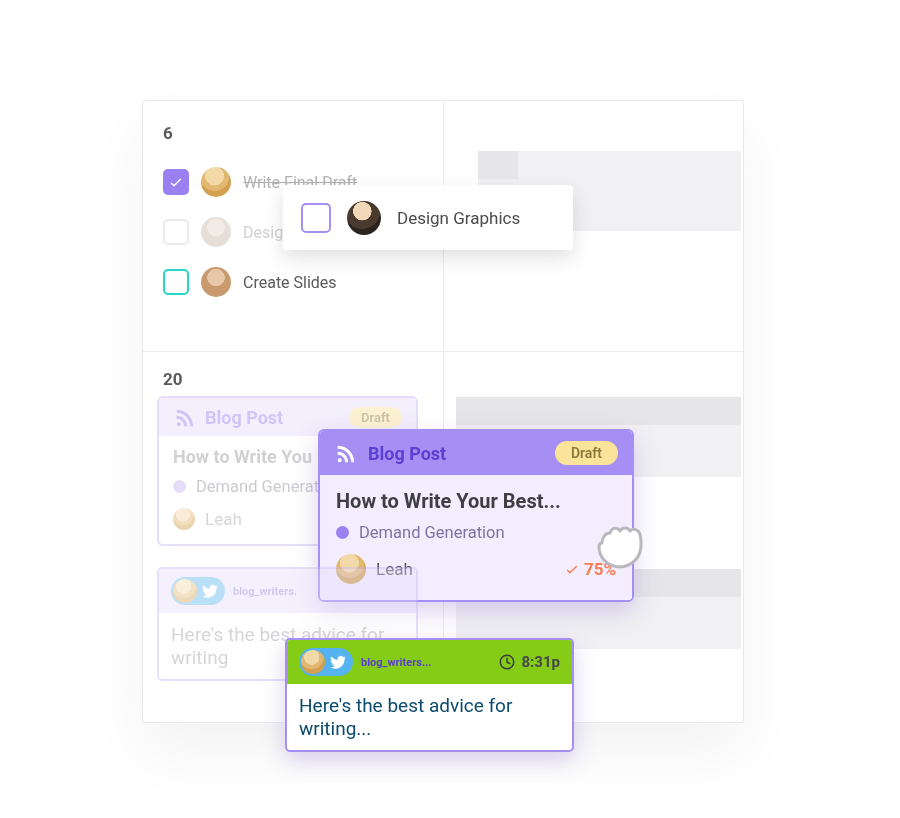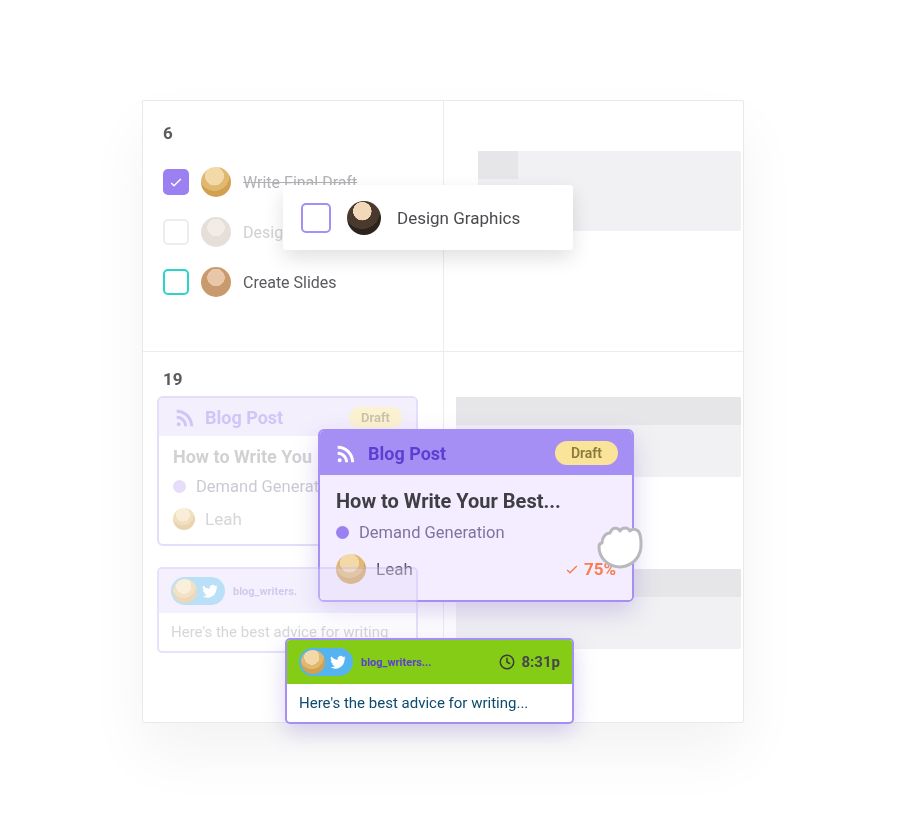--- a/index.html
+++ b/index.html
@@ -174,21 +174,21 @@
     background:#fff;
     overflow:hidden;
   }
   .social-head {
     background:#e5dcfb;
     padding:8px 12px;
     display:flex;
     align-items:center;
     gap:8px;
   }
-  .social-body { padding:10px 12px; font-size:15px; color:#9a9aa1; }
+  .social-body { padding:10px 12px; font-size:19px; color:#9a9aa1; }
 
   
   .social-main {
     position:absolute;
     left:285px; top:638px;
     width:289px;
     border:2px solid #a58ff4;
     border-radius:5px;
     background:#fff;
     box-shadow:0 8px 22px rgba(110,80,200,0.25);
@@ -252,21 +252,21 @@
   <div class="task-row" style="left:20px; top:158px;">
     <span class="checkbox teal"></span>
     <span class="avatar av3"></span>
     <span class="task-label" style="color:#5a5a5f;">Create Slides</span>
   </div>
 
   <div class="placeholder-block" style="left:335px; top:50px; width:263px; height:80px;">
     <div class="placeholder-header" style="width:40px;"></div>
   </div>
 
-  <div class="day-number" style="left:20px; top:268px;">19</div>
+  <div class="day-number" style="left:20px; top:268px;">20</div>
 
   <div class="placeholder-block" style="left:313px; top:296px; width:285px; height:80px;">
     <div class="placeholder-header"></div>
   </div>
   <div class="placeholder-block" style="left:313px; top:468px; width:285px; height:80px;">
     <div class="placeholder-header"></div>
   </div>
 </div>
 
 <div class="floating-task">

